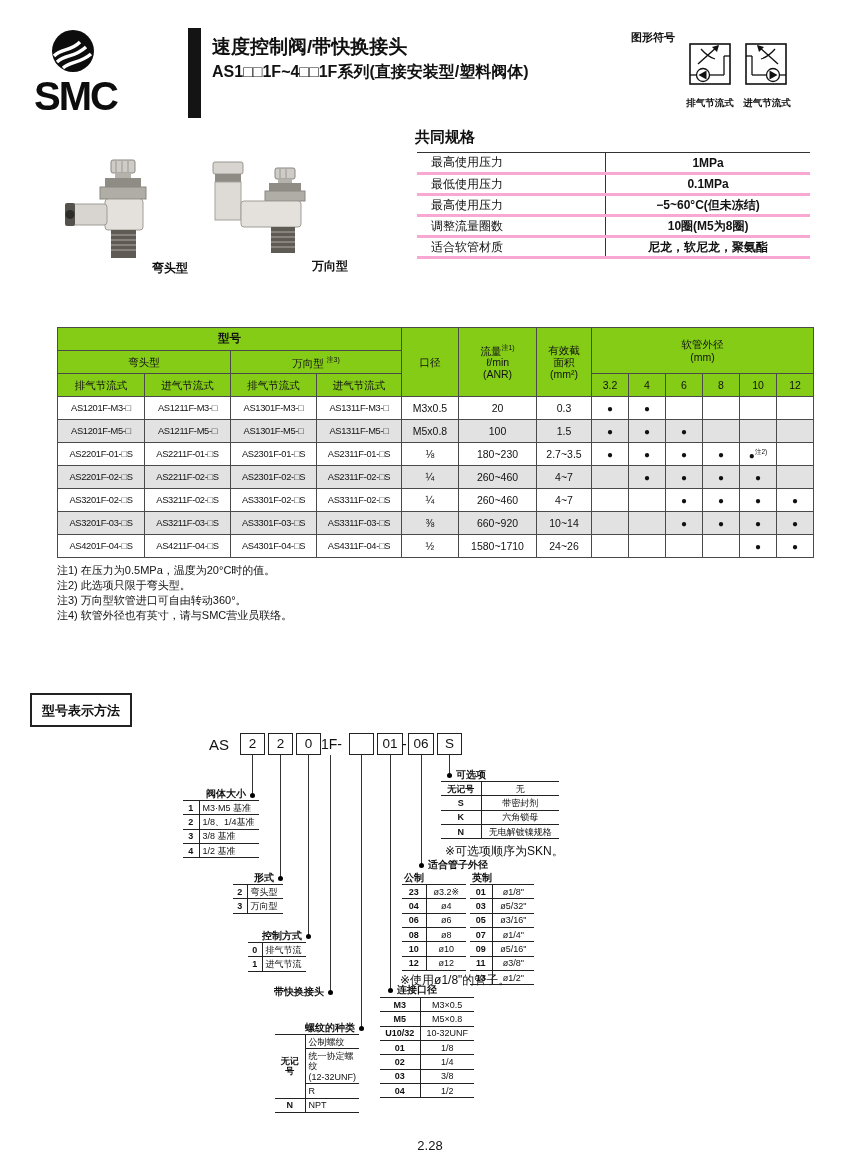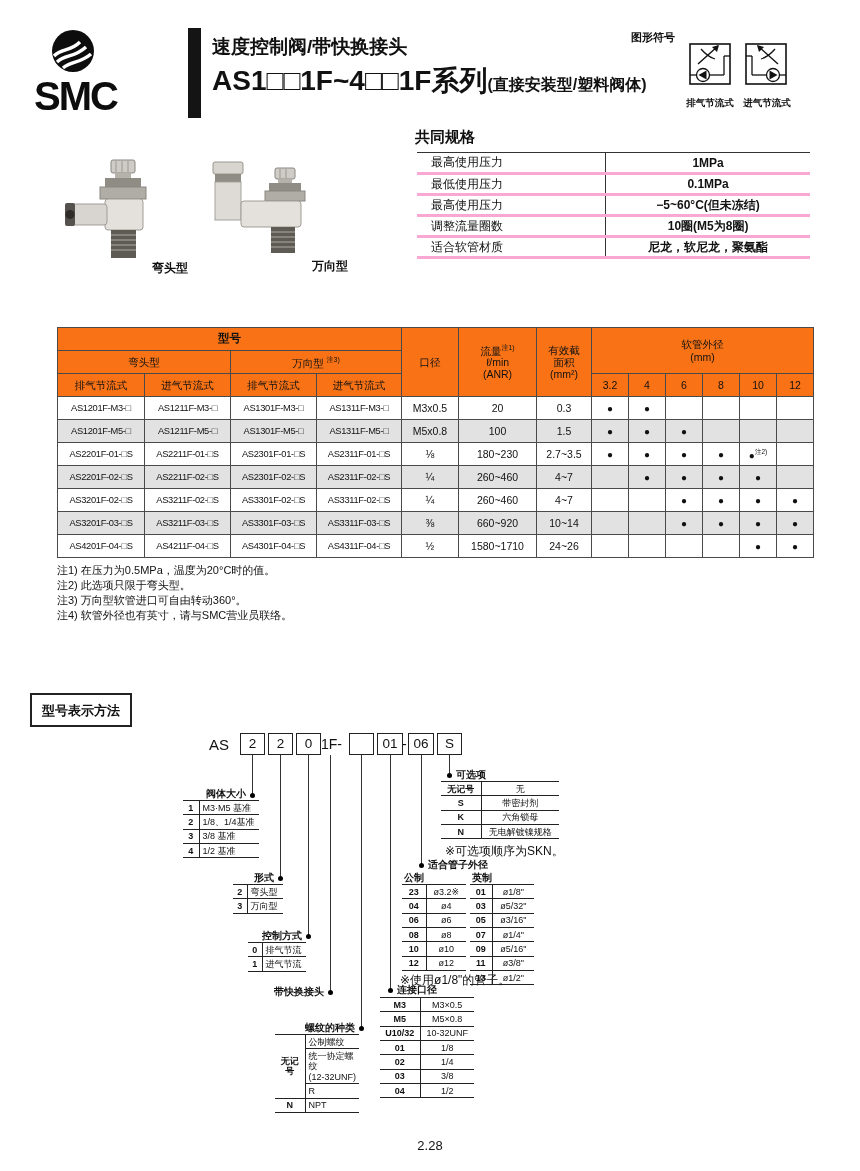--- a/index.html
+++ b/index.html
@@ -6,42 +6,42 @@
   body { background:#fff; }
   .page { position:relative; width:860px; height:1171px; background:#fff; color:#111;
           font-family:"Liberation Sans","DejaVu Sans",sans-serif; overflow:hidden; }
 
   
   .logo-wrap { position:absolute; left:30px; top:28px; display:flex; align-items:center;flex-direction:column; }
   .logo-text { font-size:40px; font-weight:bold; letter-spacing:-2px; color:#0d0d0d; margin-left:4px; }
   .hdr-bar { position:absolute; left:188px; top:28px; width:13px; height:90px; background:#141414; }
   .hdr-title { position:absolute; left:212px; top:34px; font-size:19px; font-weight:bold; }
   .hdr-series-line { position:absolute; left:212px; top:62px; white-space:nowrap; }
-  .hdr-series { font-size:28px; font-weight:bold; }
+  .hdr-series { font-size:16px; font-weight:bold; }
   .hdr-series-suffix { font-size:16px; font-weight:bold; }
   .symbols-label { position:absolute; left:631px; top:30px; font-size:11px; font-weight:bold; }
   .symbol-box { position:absolute; top:38px; }
   .symbol-cap { position:absolute; top:97px; width:60px; text-align:center; font-size:9.5px; font-weight:bold; }
 
   
   .products { position:absolute; left:45px; top:150px; width:360px; height:135px; }
   .prod-label { position:absolute; font-size:12px; font-weight:bold; }
 
   
   .cs-title { position:absolute; left:415px; top:128px; font-size:15px; font-weight:bold; }
   .cs-table { position:absolute; left:417px; top:152px; width:393px; border-collapse:collapse; }
   .cs-table td { border-bottom:3px solid #f9a8d4; height:21px; font-size:12px; }
   .cs-table tr:first-child td { border-top:1.5px solid #333; }
   .cs-table td.code { width:48%; border-right:1px solid #333; text-align:left; padding-left:14px; font-weight:normal; }
   .cs-table td:last-child { text-align:center; font-weight:bold; }
 
   
   .main-table { position:absolute; left:57px; top:327px; border-collapse:collapse; table-layout:fixed; }
   .main-table th, .main-table td { border:1px solid #4a4a4a; text-align:center; vertical-align:middle; overflow:hidden; }
-  .main-table th { background:#f97316; font-weight:normal; font-size:10.5px; line-height:1.15; height:23px; }
+  .main-table th { background:#84cc16; font-weight:normal; font-size:10.5px; line-height:1.15; height:23px; }
   .main-table th.grp { font-weight:bold; font-size:11.5px; }
   .main-table sup { font-size:7px; }
   .main-table td { height:23px; font-size:10.5px; background:#fff; }
   .main-table tr.alt td { background:#e2e2e2; }
   .main-table td.model { font-size:9.3px; letter-spacing:-0.3px; }
   .main-table td.dot-cell span.dot { font-size:10px; }
   .main-table td.dot-cell sup { font-size:6.5px; vertical-align:super; }
 
   
   .notes { position:absolute; left:57px; top:563px; font-size:11px; line-height:15px; }

